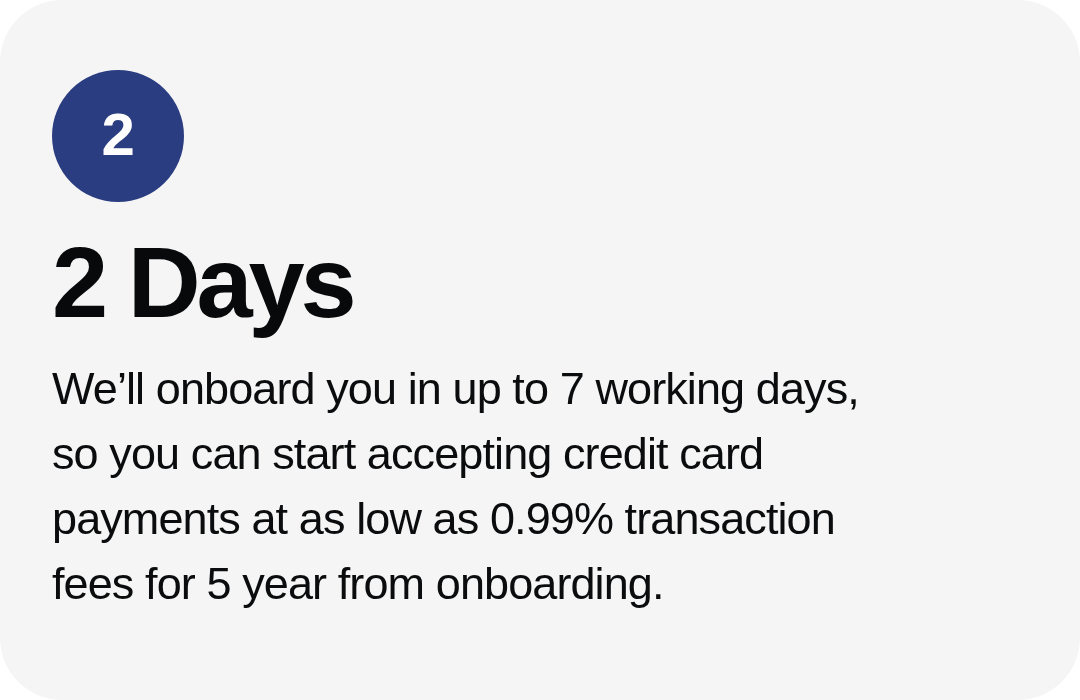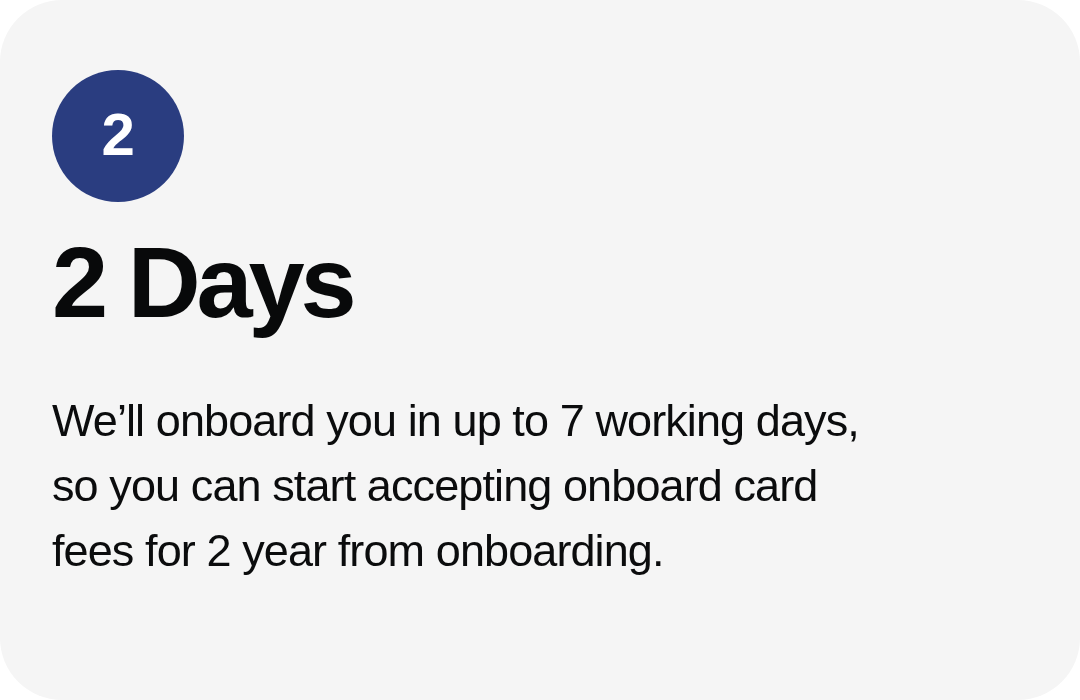--- a/index.html
+++ b/index.html
@@ -56,21 +56,21 @@
     font-size: 101px;
     font-weight: 700;
     line-height: 1.0;
     letter-spacing: -4.2px;
     white-space: nowrap;
   }
 
   .card-body {
     position: absolute;
     left: 52px;
-    top: 388px;
+    top: 356px;
     width: 990px;
     color: #0B0C0D;
     font-family: "Liberation Sans", sans-serif;
     font-size: 45px;
     font-weight: 400;
     line-height: 65px;
     letter-spacing: -0.9px;
   }
 
   .card-body .body-line {
@@ -84,17 +84,18 @@
 <div class="feature-card">
 
   <div class="step-badge">
     <span class="step-badge-number">2</span>
   </div>
 
   <h1 class="card-heading">2 Days</h1>
 
   <p class="card-body">
     <span class="body-line">We’ll onboard you in up to 7 working days,</span>
-    <span class="body-line">so you can start accepting onboard card</span>
-    <span class="body-line">fees for 2 year from onboarding.</span>
+    <span class="body-line">so you can start accepting credit card</span>
+    <span class="body-line">payments at as low as 0.99% transaction</span>
+    <span class="body-line">fees for 5 year from onboarding.</span>
   </p>
 
 </div>
 
 </body></html>

